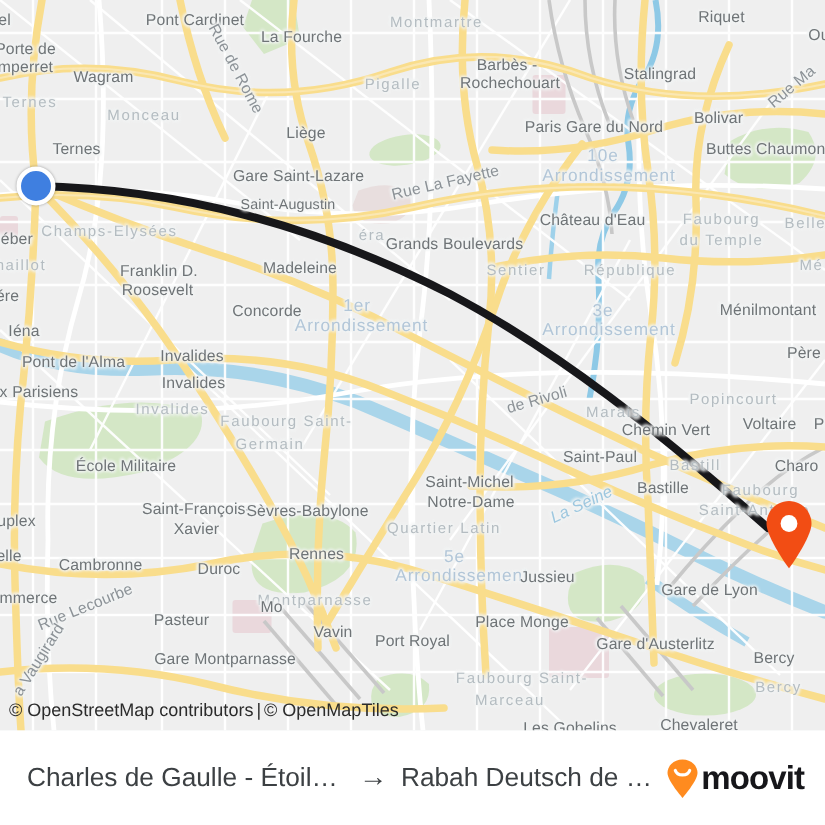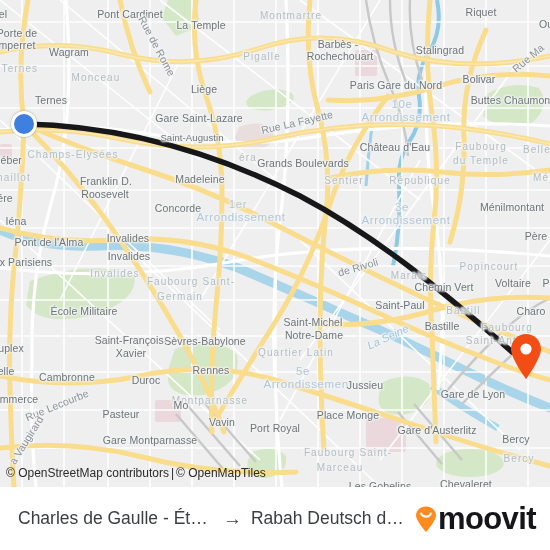--- a/index.html
+++ b/index.html
@@ -117,21 +117,21 @@
     text-overflow: ellipsis;
   }
   #trip-arrow { font-size: 19px; color: #3c4043; flex: 0 0 auto; }
   #moovit-logo {
     display: flex; align-items: center;
     flex: 0 0 auto;
     margin-left: 8px;
     gap: 1px;
   }
   #moovit-wordmark {
-    font-size: 31px;
+    font-size: 22px;
     font-weight: bold;
     color: #16161a;
     letter-spacing: -0.6px;
   }
 </style>
 </head>
 <body>
 
 <div id="app">
 
@@ -264,21 +264,21 @@
         </g>
 
         <path d="M24 124
                  C 120 126, 210 150, 300 196
                  C 372 234, 440 288, 512 352" stroke="#17171a" stroke-width="5.4" fill="none" stroke-linecap="round"></path>
       </g>
     </svg>
 
     <div id="map-labels">
         <div class="maplabel poi" style="left: 130px; top: 14px; transform: translate(-50%, -50%);">Pont Cardinet</div>
-        <div class="maplabel poi" style="left: 201px; top: 25px; transform: translate(-50%, -50%);">La Temple</div>
+        <div class="maplabel poi" style="left: 201px; top: 25px; transform: translate(-50%, -50%);">La Fourche</div>
         <div class="maplabel area" style="left: 291px; top: 16px; transform: translate(-50%, -50%);">Montmartre</div>
         <div class="maplabel poi" style="left: 481px; top: 12px; transform: translate(-50%, -50%);">Riquet</div>
         <div class="maplabel poi" style="left: 546px; top: 24px; transform: translate(-50%, -50%);">Ou</div>
         <div class="maplabel poi" style="left: 3px; top: 14px; transform: translate(-50%, -50%);">el</div>
         <div class="maplabel poi" style="left: 17px; top: 33px; transform: translate(-50%, -50%);">Porte de</div>
         <div class="maplabel poi" style="left: 14px; top: 45px; transform: translate(-50%, -50%);">amperret</div>
         <div class="maplabel poi" style="left: 69px; top: 52px; transform: translate(-50%, -50%);">Wagram</div>
         <div class="maplabel street" style="left: 157px; top: 46px; transform: translate(-50%, -50%) rotate(62deg);">Rue de Rome</div>
         <div class="maplabel poi" style="left: 440px; top: 50px; transform: translate(-50%, -50%);">Stalingrad</div>
         <div class="maplabel poi" style="left: 338px; top: 44px; transform: translate(-50%, -50%);">Barbès -</div>

